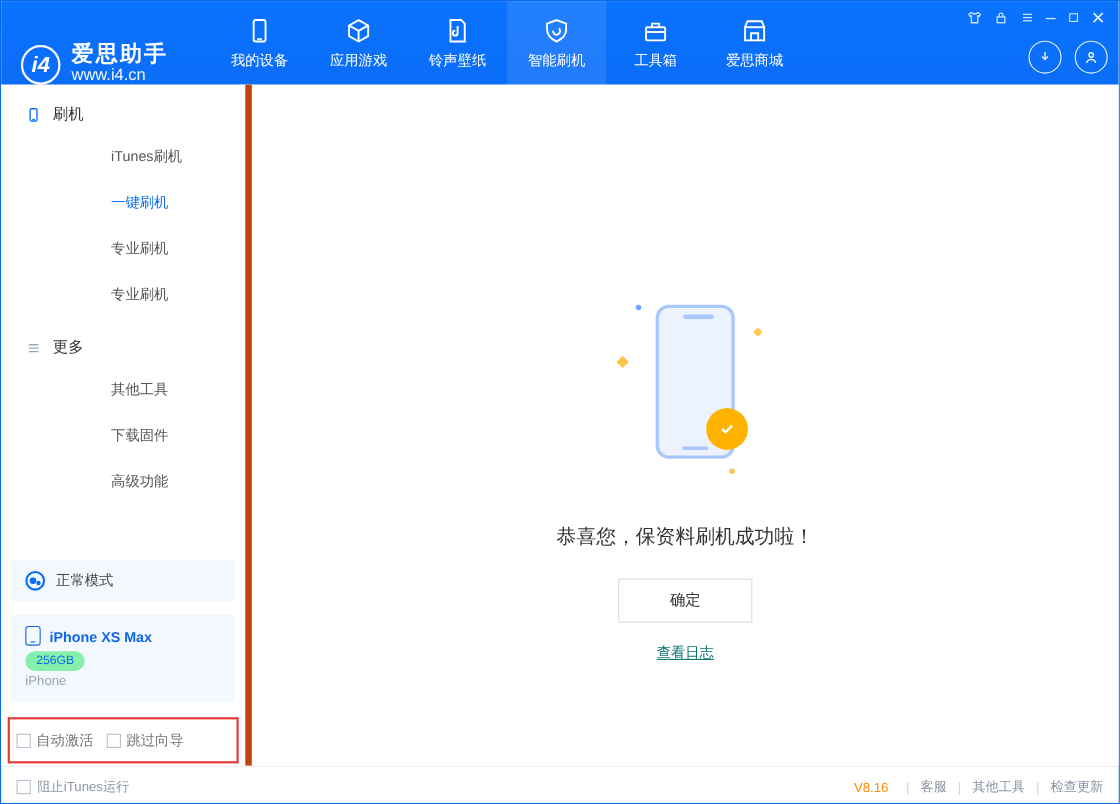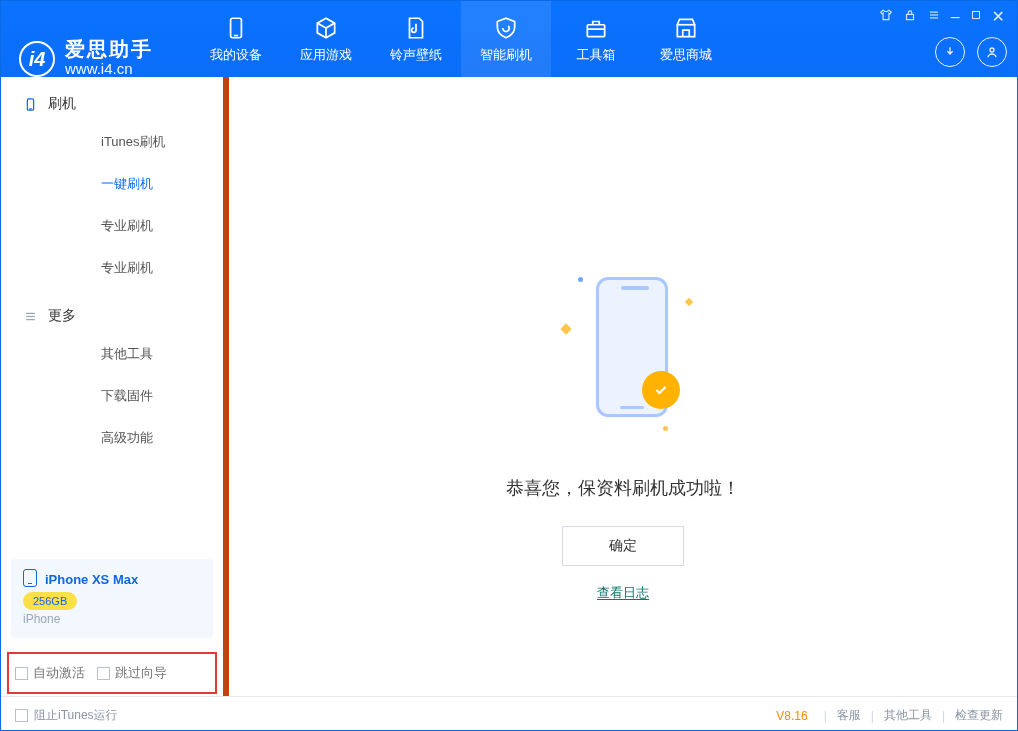--- a/index.html
+++ b/index.html
@@ -38,21 +38,21 @@
 .side-item { padding:12px 10px 12px 56px; font-size:13px; color:#555; cursor:pointer;margin-left:44px; }
 .side-item.active { color:#0a6df8; }
 .side-spacer { flex:1; }
 
 .mode-box, .device-box { margin:6px 10px; background:#f3f8ff; border-radius:2px; padding:10px 12px; font-size:13px; color:#444; }
 .mode-box { display:flex; align-items:center; gap:10px; }
 .mode-dot { width:18px; height:18px; border-radius:50%; border:2px solid #0a6df8; position:relative; }
 .mode-dot::after { content:""; position:absolute; width:6px; height:6px; border-radius:50%; background:#0a6df8; left:2px; top:4px; }
 .mode-dot::before { content:""; position:absolute; width:4px; height:4px; border-radius:50%; background:#0a6df8; right:2px; bottom:3px; }
 .device-box { color:#1067e2; font-weight:bold; line-height:1.5; }
-.device-box .badge { display:inline-block; background:#fde047; color:#1067e2; border-radius:10px; font-size:11px; font-weight:normal; padding:1px 10px; margin-top:2px; }
+.device-box .badge { display:inline-block; background:#86efac; color:#1067e2; border-radius:10px; font-size:11px; font-weight:normal; padding:1px 10px; margin-top:2px; }
 .device-box .sub { color:#9aa7b8; font-size:12px; font-weight:normal; display:block; }
 .device-box .picon { display:inline-block; width:14px; height:18px; border:1.5px solid #1067e2; border-radius:3px; vertical-align:-3px; margin-right:8px; position:relative; }
 .device-box .picon::before { content:""; position:absolute; left:4px; right:4px; bottom:2px; height:1.5px; background:#1067e2; }
 
 .check-row { border:2px solid #e53935; margin:8px 6px 2px 6px; padding:10px 6px; display:flex; gap:12px; font-size:13px; color:#777; align-items:center; }
 .check-row label { display:flex; align-items:center; gap:5px; cursor:pointer; }
 .cbox { width:13px; height:13px; border:1px solid #b7c0cc; background:#fff; display:inline-block; }
 
 
 .success-wrap { position:absolute; left:0; right:0; top:190px; display:flex; flex-direction:column; align-items:center; }
@@ -209,20 +209,24 @@
           <line x1="5" y1="17" x2="19" y2="17"></line>
         </svg>
       <span>更多</span>
     </div>
     <div class="side-item">其他工具</div>
     <div class="side-item">下载固件</div>
     <div class="side-item">高级功能</div>
 
     <div class="side-spacer"></div>
 
+    <div class="mode-box">
+      <span class="mode-dot"></span>
+      <span>正常模式</span>
+    </div>
 
     <div class="device-box">
       <span class="picon"></span><span>iPhone XS Max</span><br>
       <span class="badge">256GB</span>
       <span class="sub">iPhone</span>
     </div>
 
     <div class="check-row">
       <label>
           <span class="cbox"></span>

